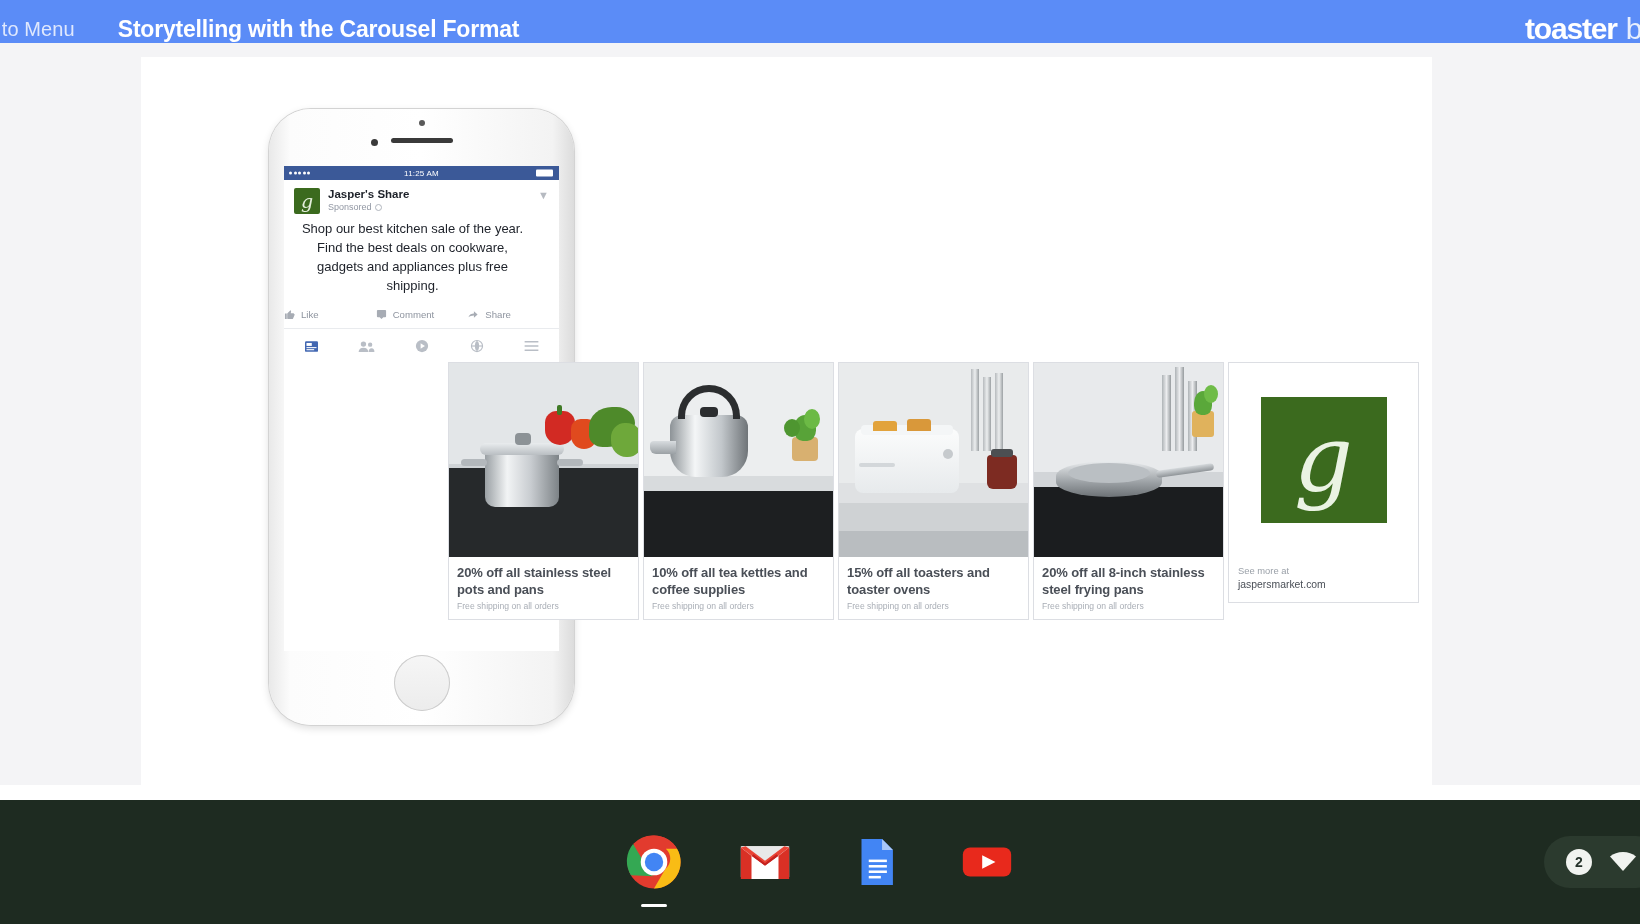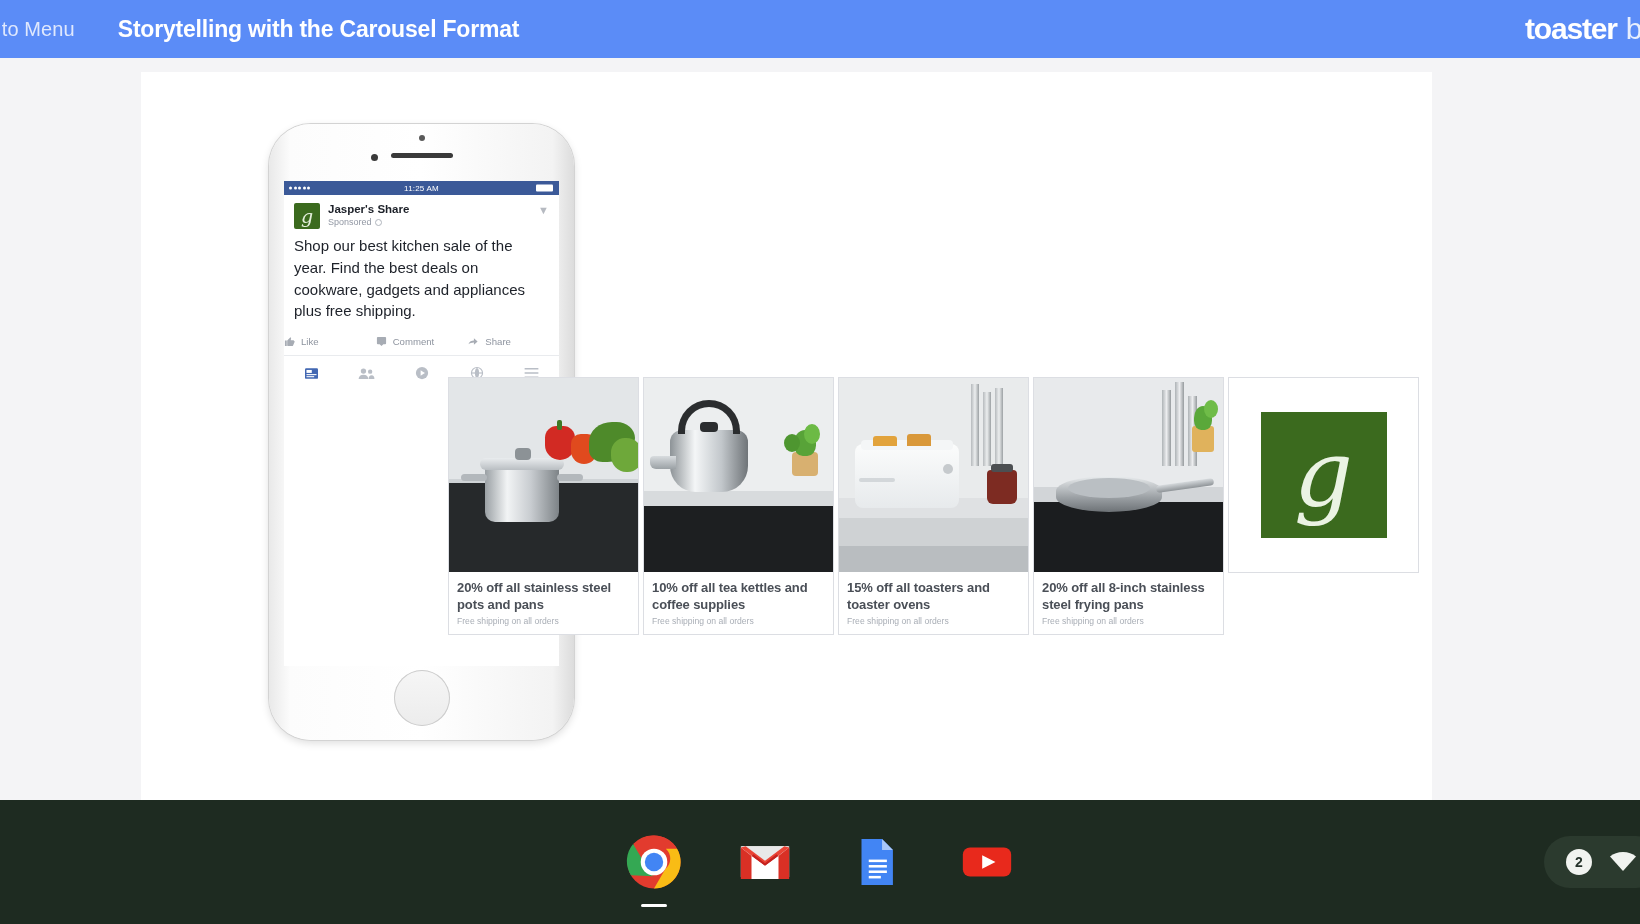--- a/index.html
+++ b/index.html
@@ -49,21 +49,21 @@
 
   
   #header-shadow-strip {
     position: absolute; left: 0; top: 58px;
     width: 1640px; height: 26px;
     background: linear-gradient(to bottom, #9a9a9a 0%, #b9b9b9 28%, #e4e4e4 66%, #fdfdfd 100%);
   }
 
   
   #presentation-stage {
-    position: absolute; left: 0; top: 58px;
+    position: absolute; left: 0; top: 43px;
     width: 1640px; height: 742px;
     background: #f4f4f6;
   }
   #slide-canvas {
     position: absolute; left: 141px; top: 14px;
     width: 1291px; height: 728px;
     background: #ffffff;
   }
 
   
@@ -142,21 +142,21 @@
   .page-name { font-size: 11.5px; font-weight: bold; color: #1d2129; line-height: 1.15; }
   .sponsored-row { display: flex; align-items: center; gap: 3px; margin-top: 1px; }
   .sponsored-label { font-size: 9px; color: #9197a3; }
   .globe-dot { width: 7px; height: 7px; border-radius: 50%; border: 1px solid #b0b5bd; }
   .post-chevron {
     position: absolute; right: 10px; top: 10px;
     color: #b6bac1; font-size: 11px; line-height: 1;
   }
   .post-copy {
     padding: 2px 28px 7px 10px;
-    font-size: 15px; line-height: 1.45; color: #1d2129;
+    font-size: 13px; line-height: 1.45; color: #1d2129; text-align: center;
   }
 
   
   #carousel-strip {
     position: absolute; left: 307px; top: 305px;
     display: flex; align-items: flex-start; gap: 4px;
   }
   .carousel-card {
     width: 191px; background: #ffffff;
     border: 1px solid #dcdee3;
@@ -444,20 +444,24 @@
           <div class="card-sub">Free shipping on all orders</div>
         </div>
       </div>
 
       <div class="end-card">
         <div class="end-card-media">
           <div class="end-logo">
             <span>g</span>
           </div>
         </div>
+        <div class="end-caption">
+          <div class="l1">See more at</div>
+          <div class="l2">jaspersmarket.com</div>
+        </div>
       </div>
 
     </div>
 
   </div>
 </div>
 
 <div id="shelf">
   <div id="shelf-apps">
 

